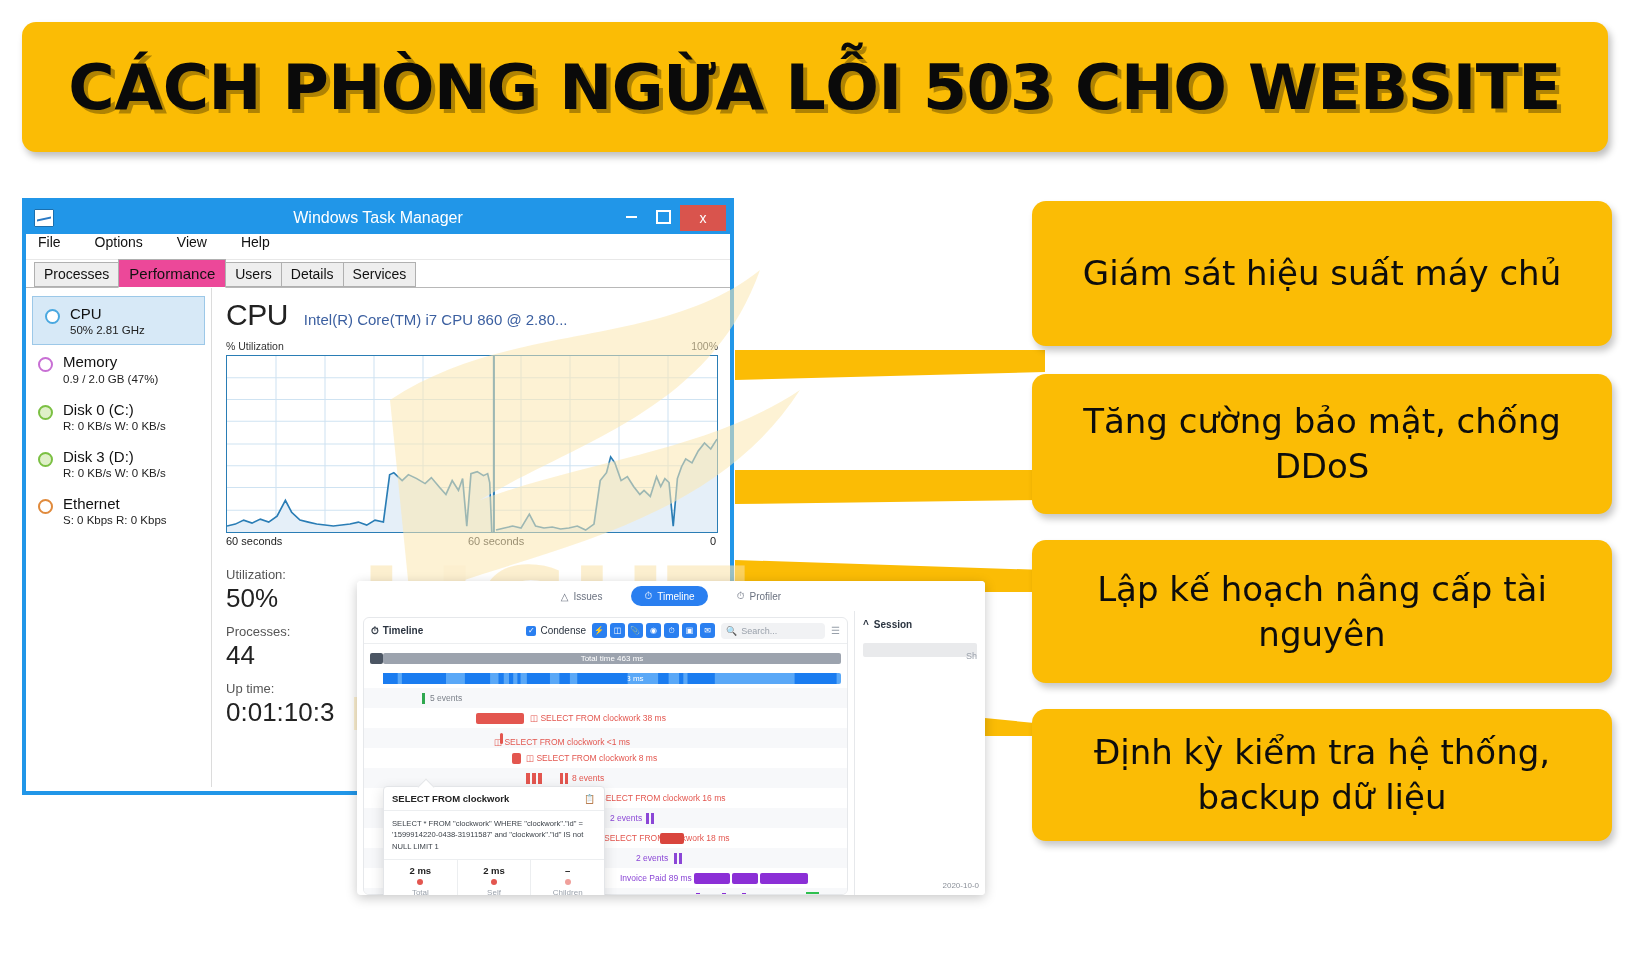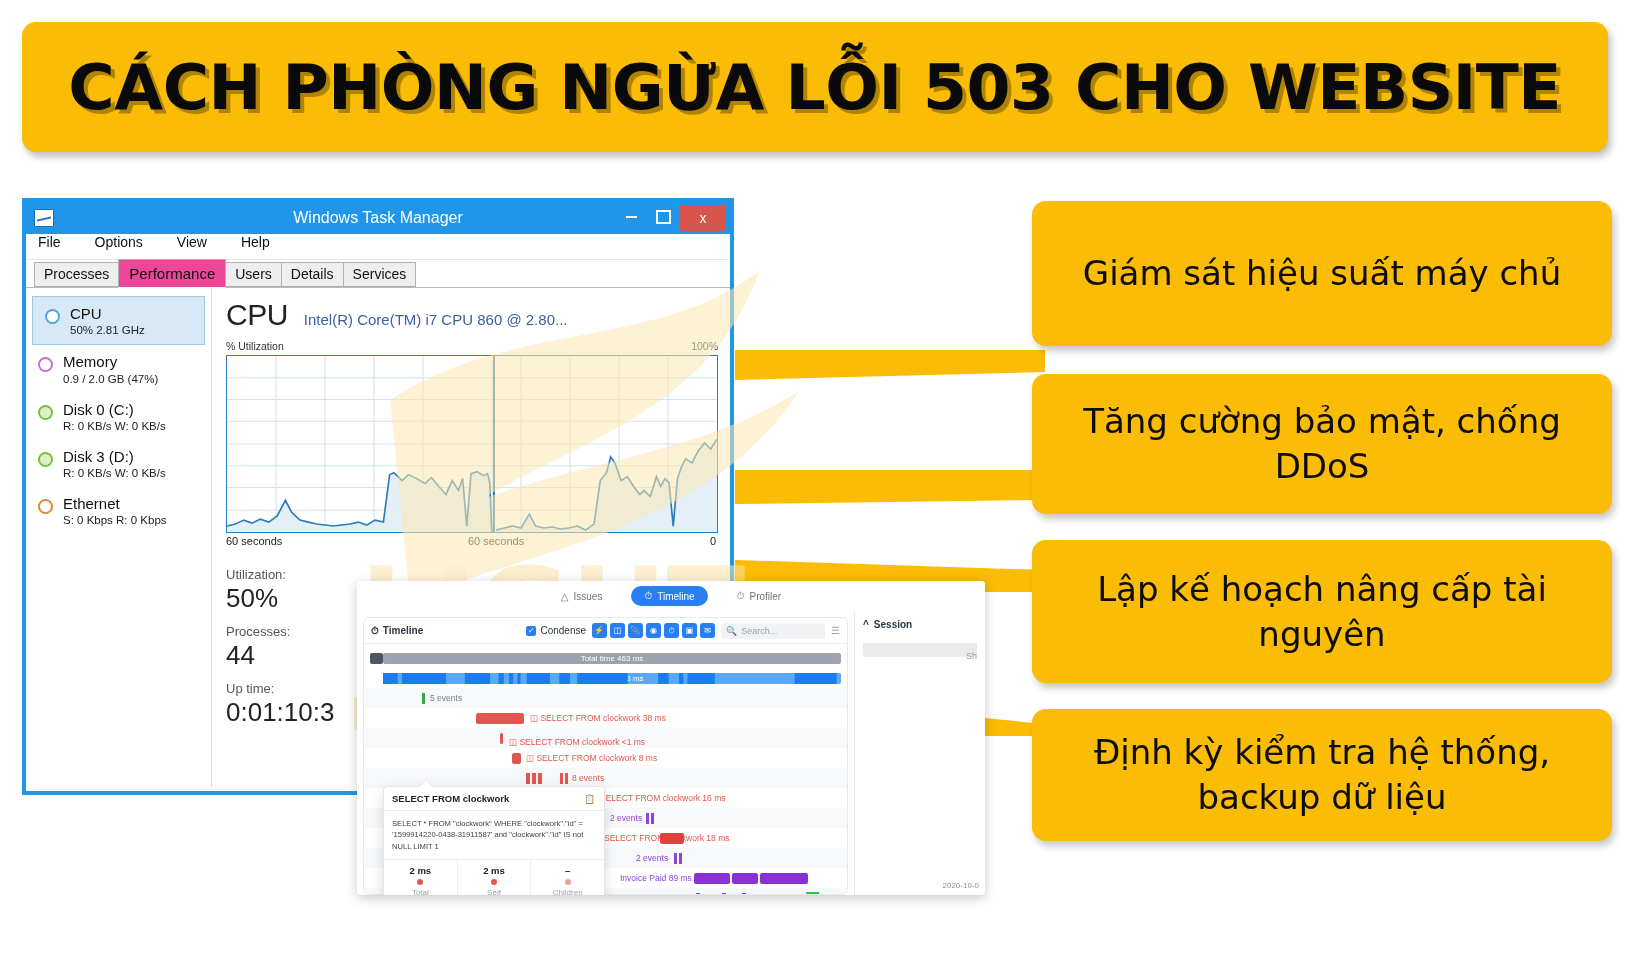--- a/index.html
+++ b/index.html
@@ -523,21 +523,21 @@
         <div class="pf-row">
           <div class="bar" style="left:112px; width:48px; background:#e3564f;"></div>
           <span class="rowlabel" style="left:166px;color:#e3564f;">
             <span>◫</span>
             <span>SELECT FROM clockwork 38 ms</span>
           </span>
         </div>
 
         <div class="pf-row alt">
           <div class="bar" style="left:136px; width:3px; background:#e3564f;"></div>
-          <span class="rowlabel" style="left:145px;color:#e3564f;margin-top:8px;">
+          <span class="rowlabel" style="left:130px;color:#e3564f;margin-top:8px;">
             <span>◫</span>
             <span>SELECT FROM clockwork &lt;1 ms</span>
           </span>
         </div>
 
         <div class="pf-row">
           <div class="bar" style="left:148px; width:9px; background:#e3564f;"></div>
           <span class="rowlabel" style="left:162px;color:#e3564f;">
             <span>◫</span>
             <span>SELECT FROM clockwork 8 ms</span>

